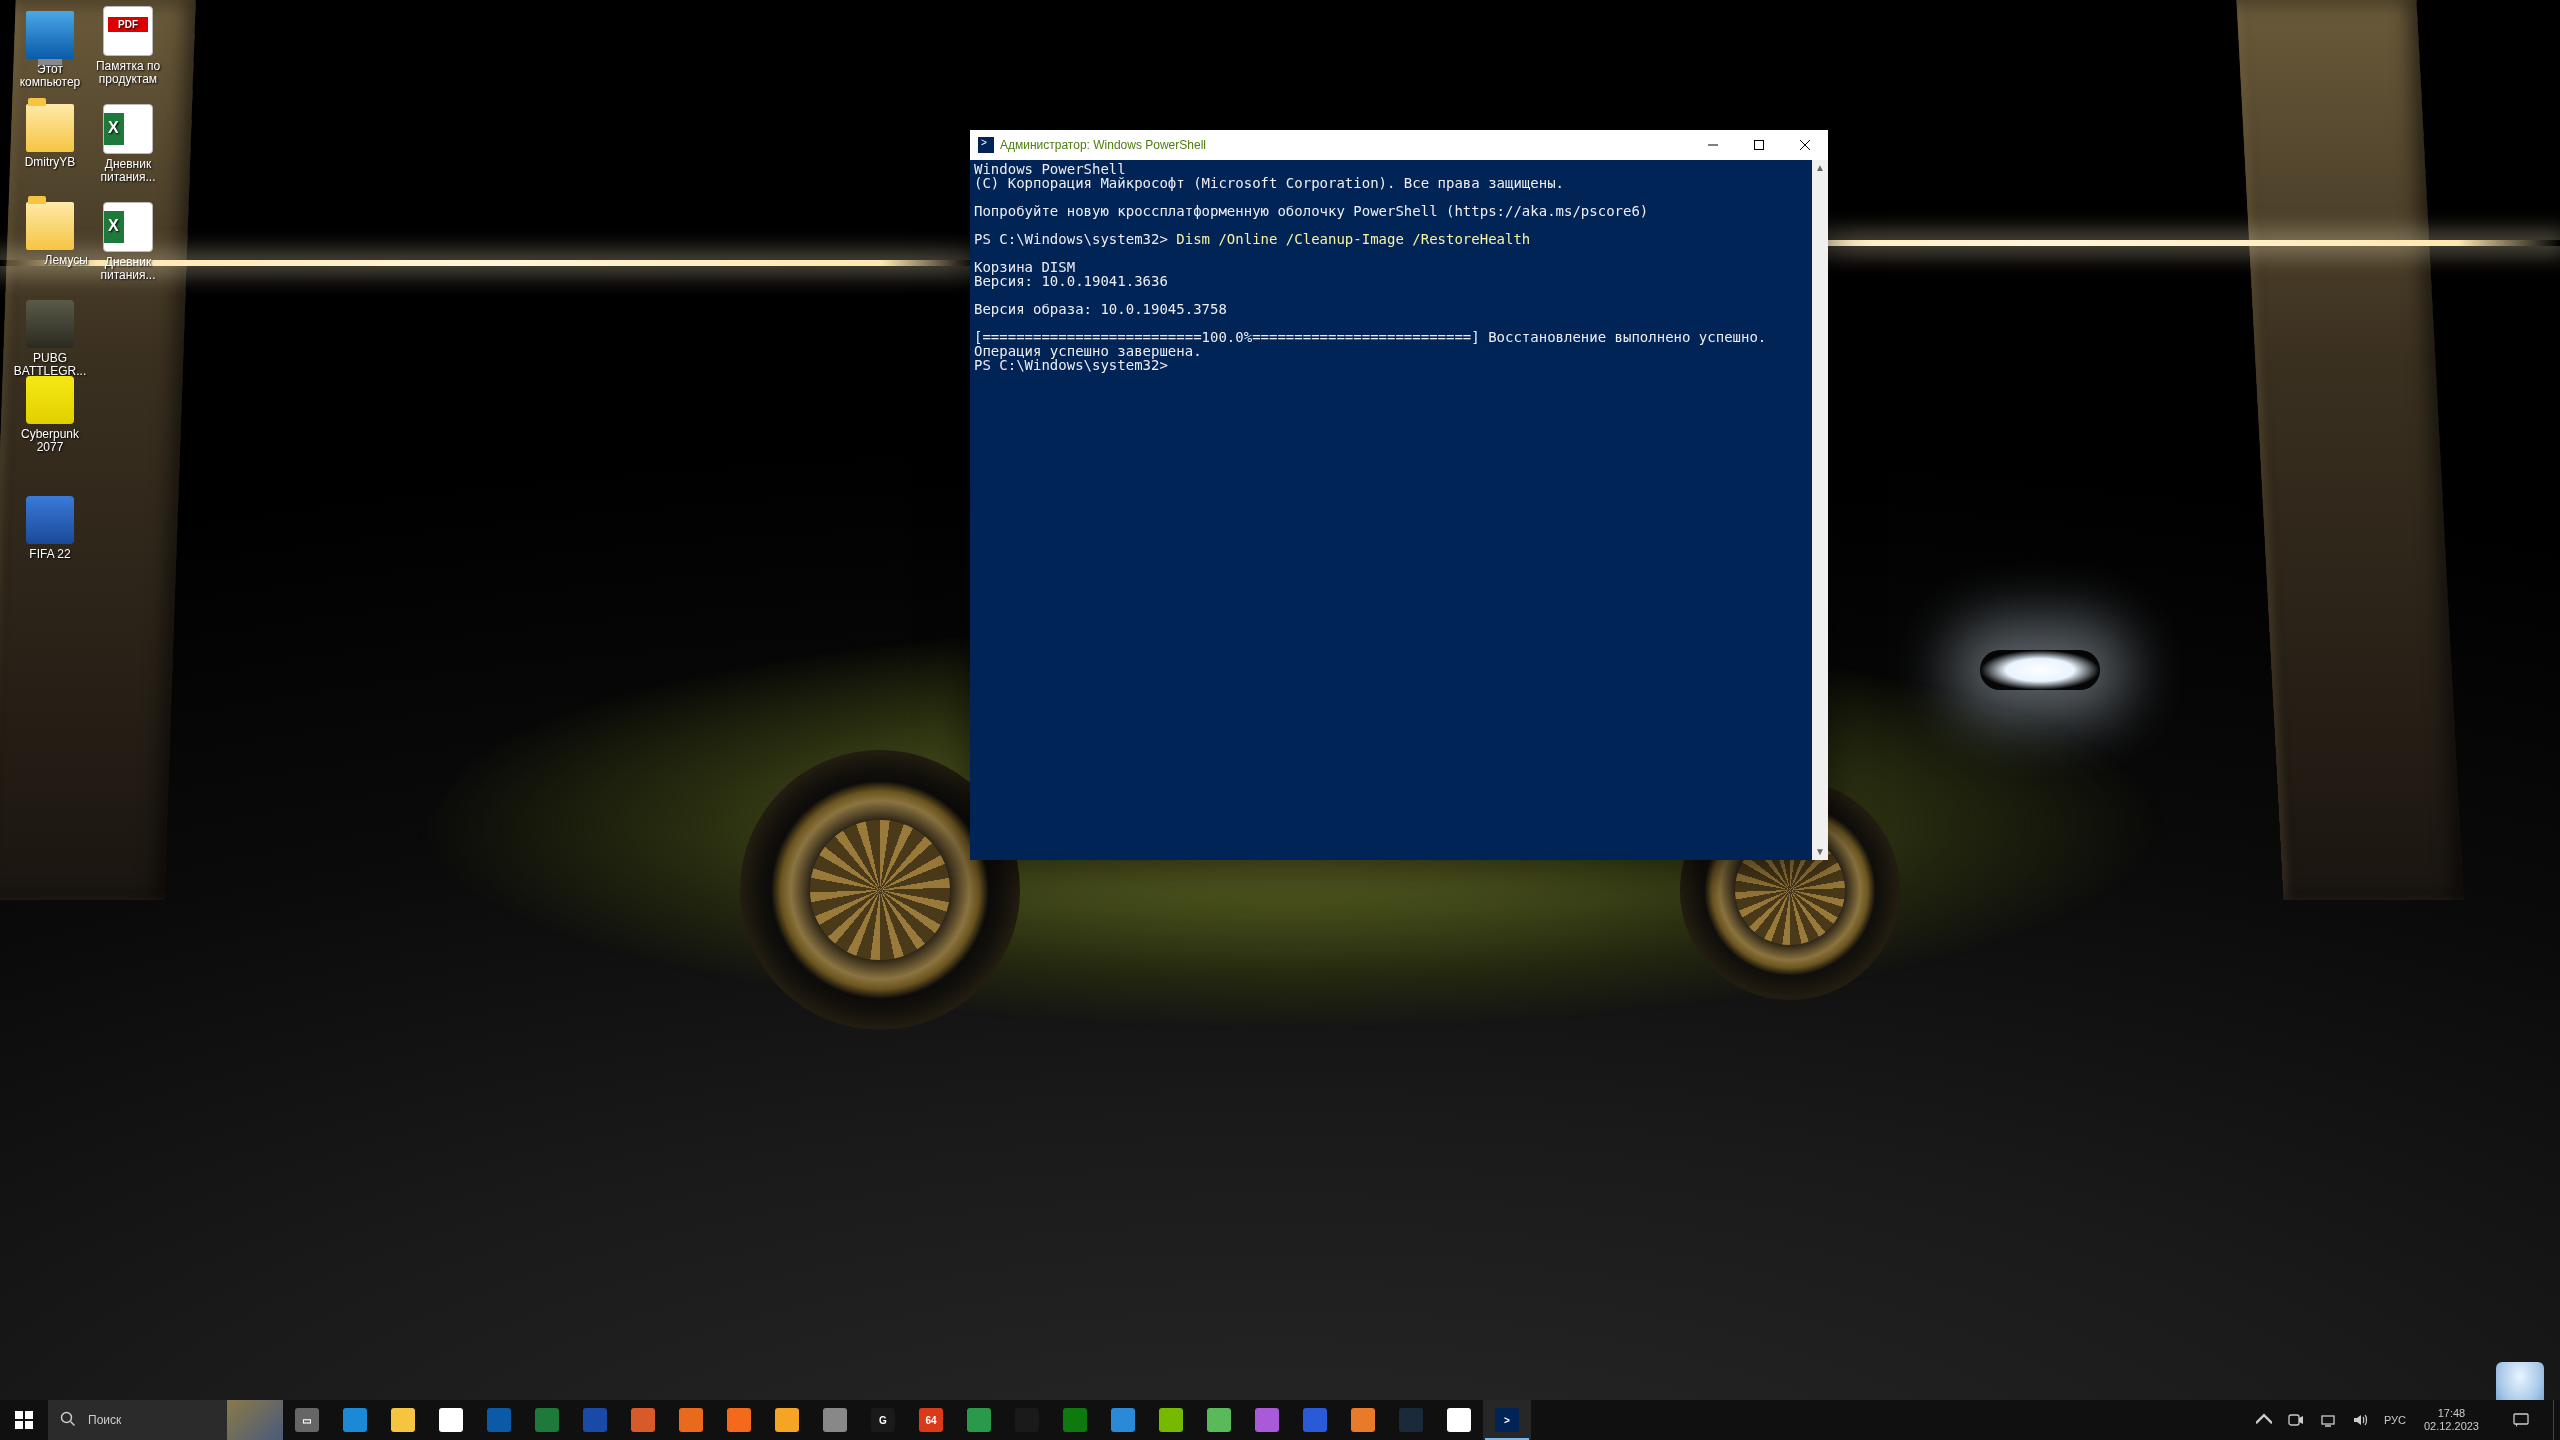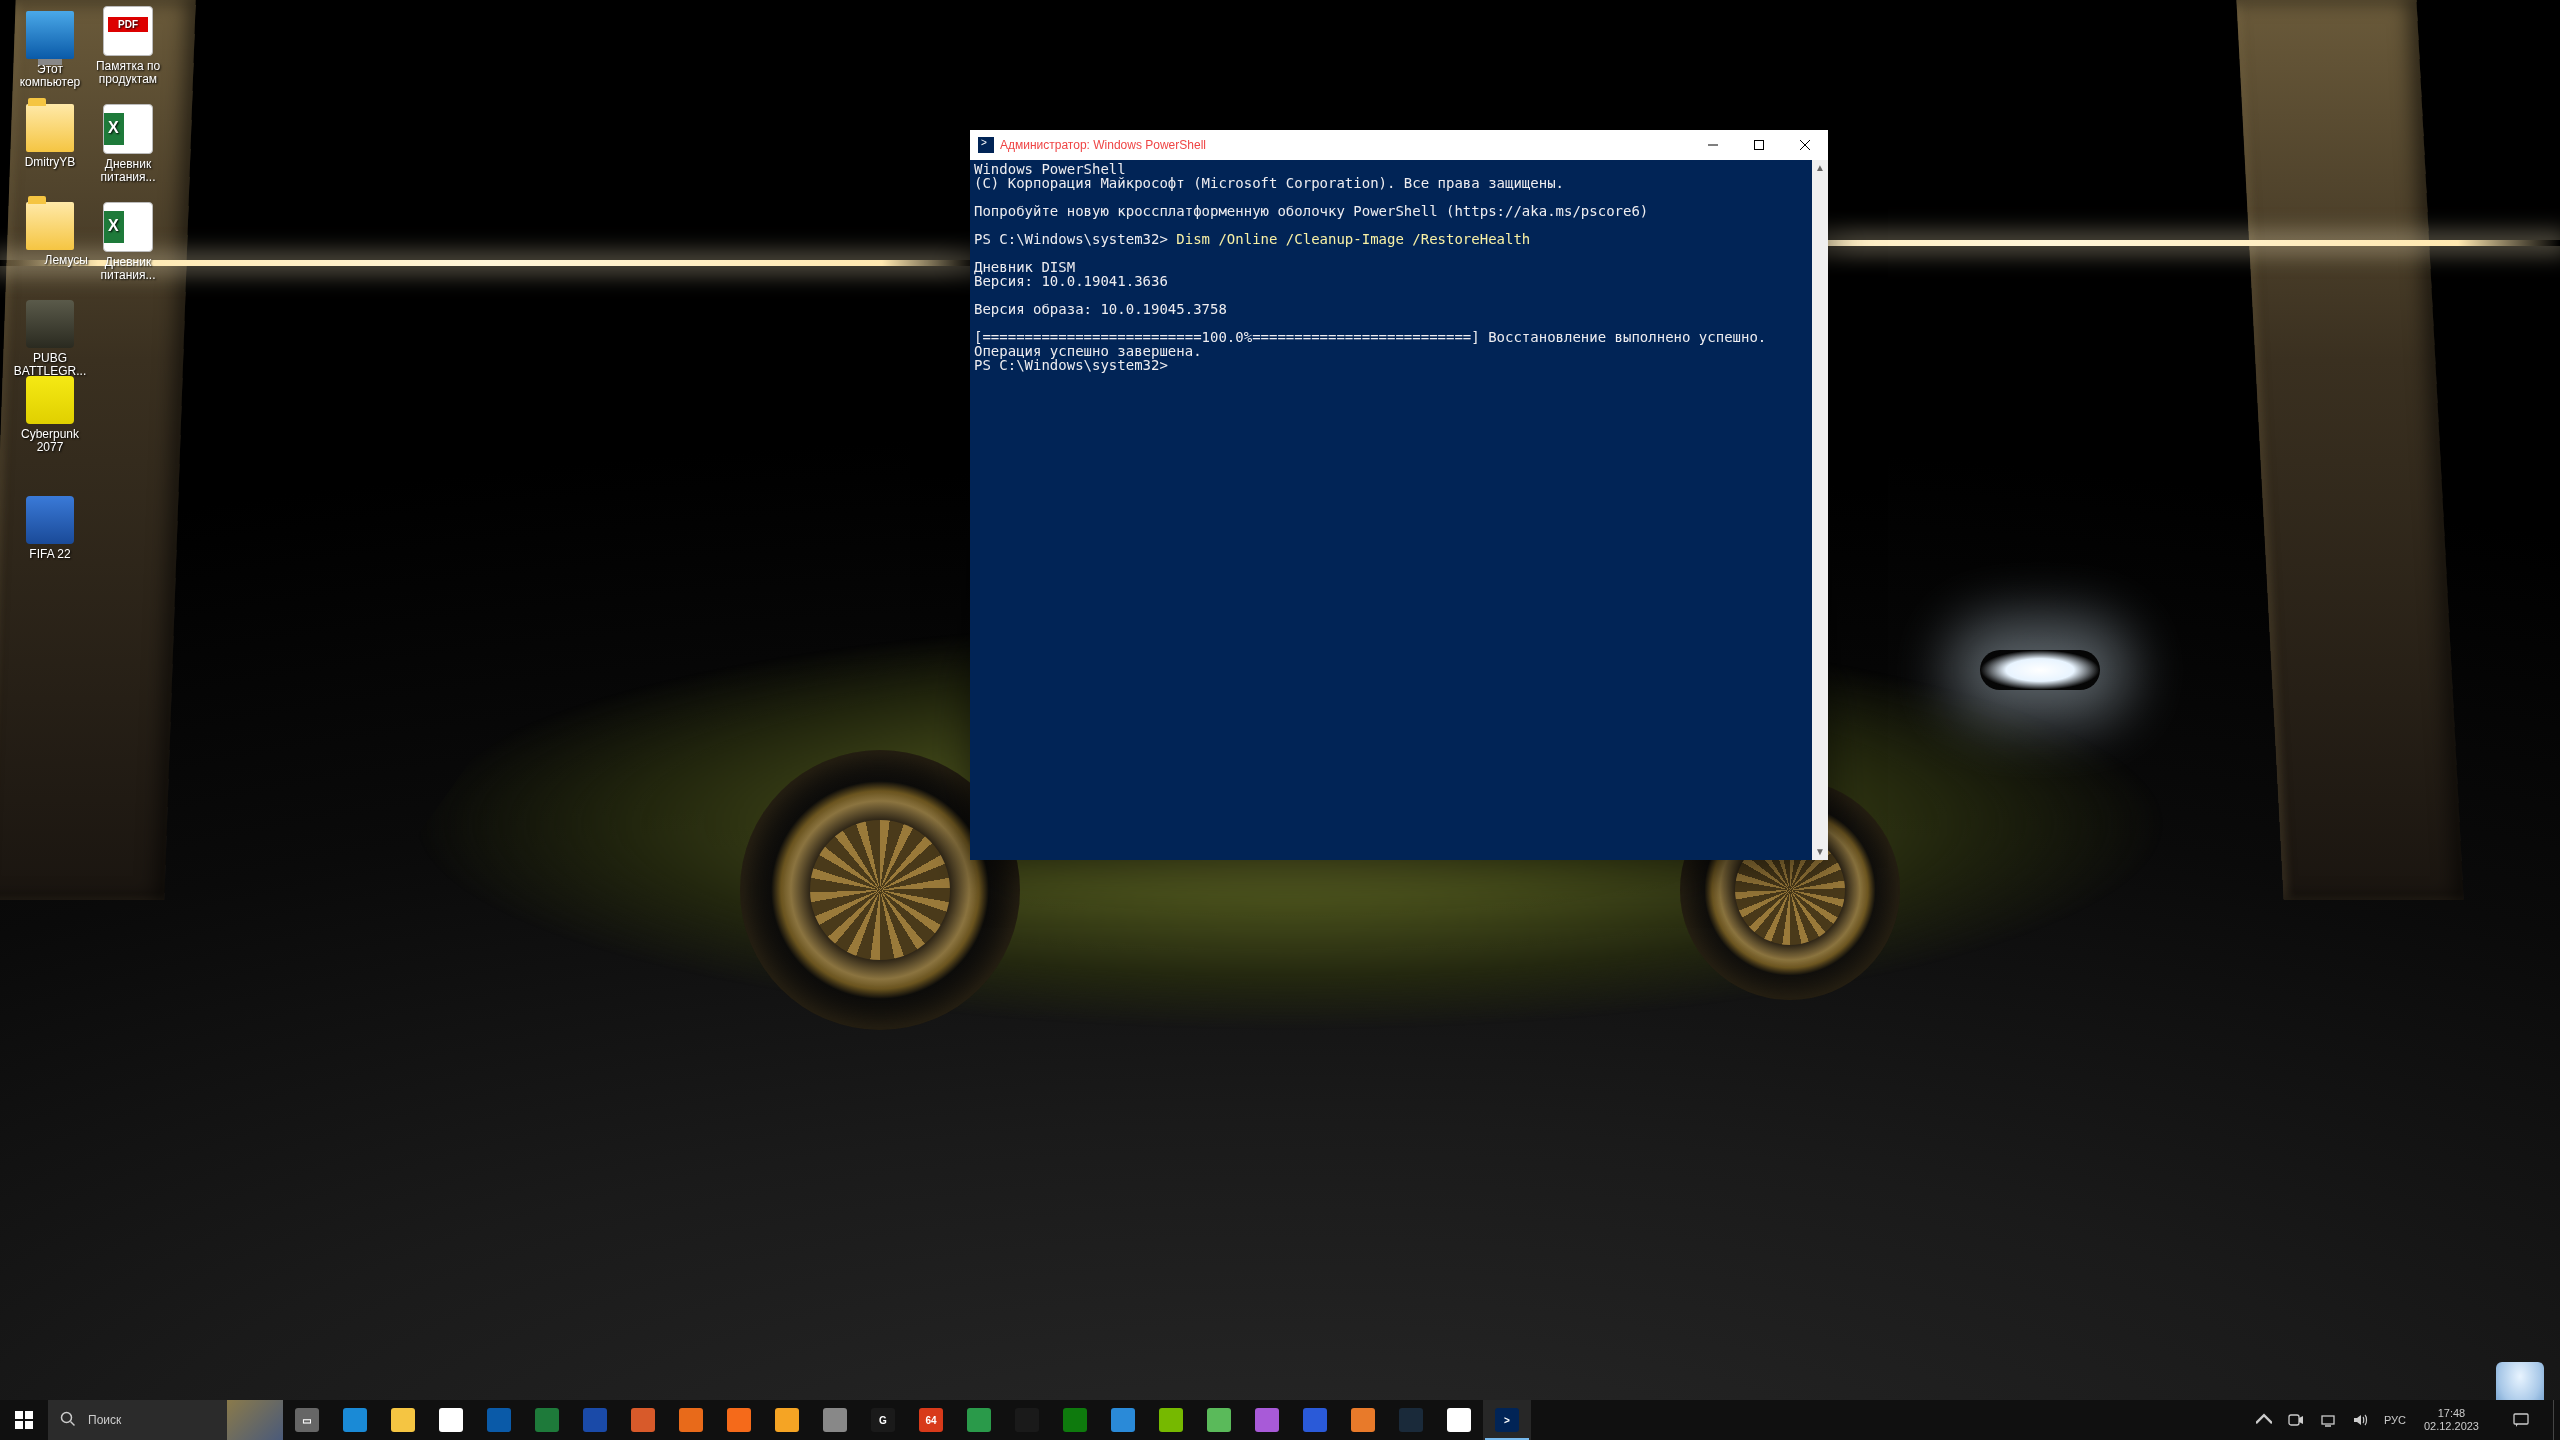--- a/index.html
+++ b/index.html
@@ -46,21 +46,21 @@
 .ico.excel{background:#fff;border:1px solid #bbb;}
 .ico.excel::before{content:"";position:absolute;left:0;top:8px;width:20px;height:32px;background:#1e7a3a;}
 .ico.excel::after{content:"X";position:absolute;left:4px;top:14px;color:#fff;font-weight:bold;font-size:16px;}
 .ico.pubg{background:linear-gradient(180deg,#5a5a4a,#2a2a20);}
 .ico.cp{background:linear-gradient(180deg,#f5e914,#e0d000);}
 .ico.fifa{background:linear-gradient(180deg,#3a7ad8,#1a4a98);}
 .ico.bin{background:radial-gradient(ellipse at 50% 30%,#e8f4ff 0%,#a8c8e8 60%,#6898c8 100%);border-radius:6px 6px 8px 8px;}
 
 .pswin{position:absolute;left:970px;top:130px;width:858px;height:730px;
  background:#012456;box-shadow:0 8px 40px rgba(0,0,0,0.6);}
-.titlebar{height:30px;background:#fff;display:flex;align-items:center;font-size:12px;color:#ef4444;}
+.titlebar{height:30px;background:#fff;display:flex;align-items:center;font-size:12px;color:#4d7c0f;}
 .titlebar .ticon{width:16px;height:16px;margin:0 6px 0 8px;background:#012456;position:relative;}
 .titlebar .ticon::after{content:">";position:absolute;color:#fff;font-size:10px;left:3px;top:0;}
 .titlebar .ttl{flex:1;white-space:nowrap;overflow:hidden;}
 .titlebar .wbtn{width:46px;height:30px;display:flex;align-items:center;justify-content:center;font-family:inherit;}
 .psbody{position:absolute;top:30px;left:0;right:16px;bottom:0;padding:2px 4px;
  font-family:Consolas,"Lucida Console",monospace;font-size:14px;line-height:14px;
  color:#eeedf0;white-space:pre;overflow:hidden;}
 .psbody .yel{color:#f9f1a5;}
 .scrollbar{position:absolute;top:30px;right:0;bottom:0;width:16px;background:#f0f0f0;}
 .scrollbar .arr{height:16px;background:#f0f0f0;color:#666;font-size:10px;text-align:center;line-height:16px;}
@@ -160,21 +160,21 @@
         </svg>
     </div>
   </div>
   <div class="psbody"><span>Windows PowerShell</span>
 <span>(C) Корпорация Майкрософт (Microsoft Corporation). Все права защищены.</span>
 
 <span>Попробуйте новую кроссплатформенную оболочку PowerShell (https://aka.ms/pscore6)</span>
 
 <span>PS C:\Windows\system32&gt; </span><span class="yel">Dism /Online /Cleanup-Image /RestoreHealth</span>
 
-<span>Дневник DISM</span>
+<span>Корзина DISM</span>
 <span>Версия: 10.0.19041.3636</span>
 
 <span>Версия образа: 10.0.19045.3758</span>
 
 <span>[==========================100.0%==========================] Восстановление выполнено успешно.</span>
 <span>Операция успешно завершена.</span>
 <span>PS C:\Windows\system32&gt; </span></div>
   <div class="scrollbar">
     <div class="arr">▲</div>
     <div style="position:absolute;bottom:0;left:0;right:0;" class="arr">▼</div>

